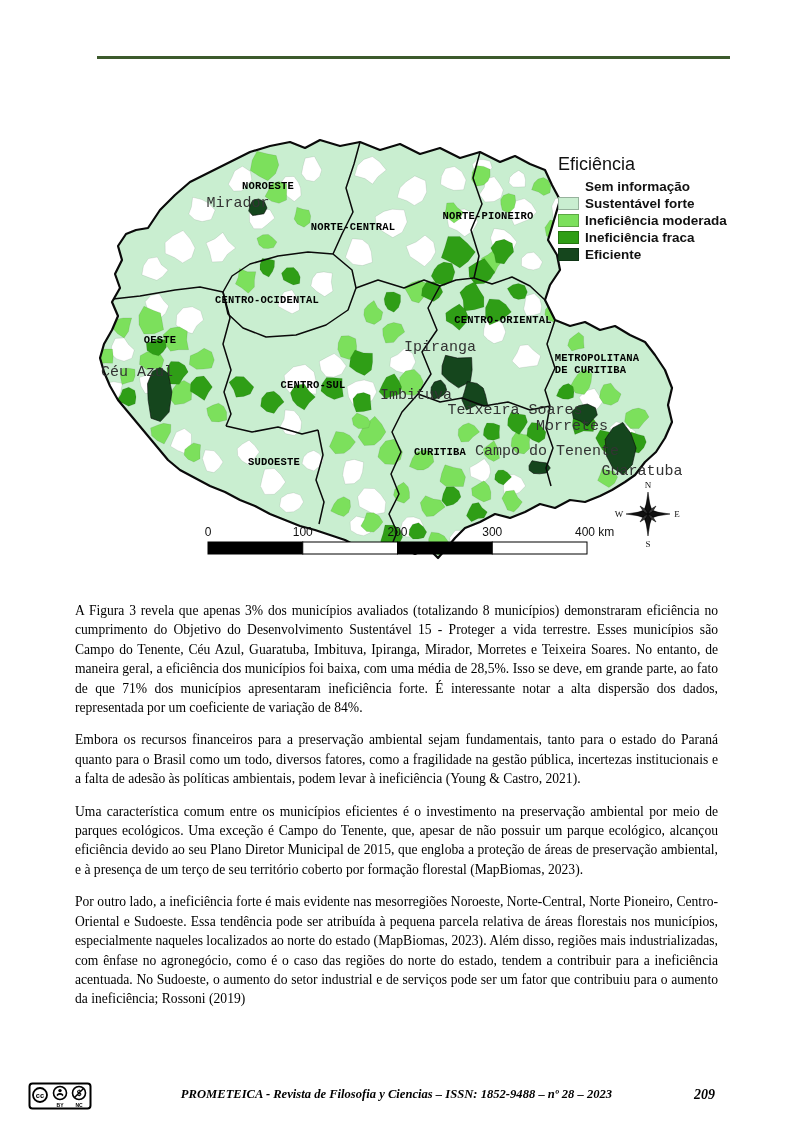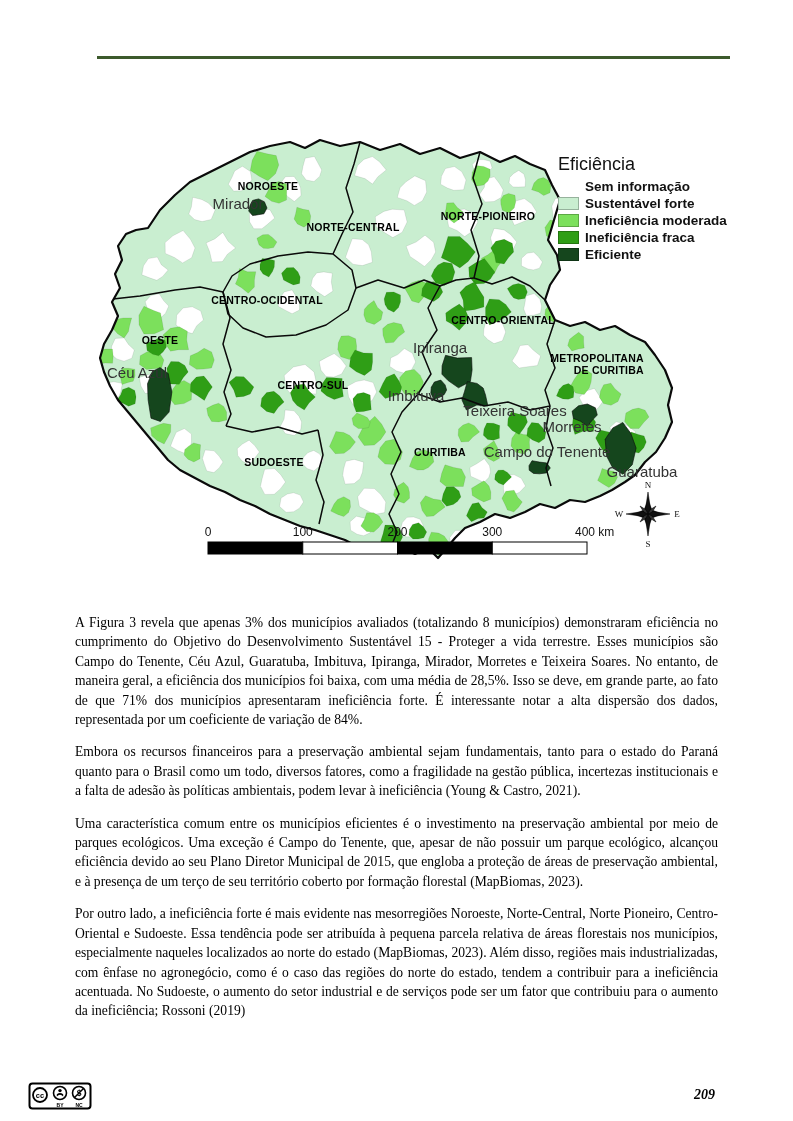--- a/index.html
+++ b/index.html
@@ -4,33 +4,33 @@
 <style>
   html,body{margin:0;padding:0;background:#e8e8e8;}
   .page{position:relative;width:793px;height:1121px;background:#ffffff;margin:0 auto;
         font-family:"Liberation Serif", serif;color:#000;overflow:hidden;}
   .top-rule{position:absolute;left:97px;top:56px;width:633px;height:3px;}
   .caption{position:absolute;left:75px;top:66px;width:648px;font-size:13.2px;line-height:18px;}
   .caption b{font-style:normal;font-weight:bold;}
   .caption i{font-style:italic;}
   .figure-area{position:absolute;left:60px;top:130px;width:680px;height:450px;}
   .figure-area svg{position:absolute;left:0;top:0;}
-  .map-label{position:absolute;transform:translate(-50%,-50%);white-space:pre-line;text-align:right;
-             font-family:Liberation Sans, sans-serif;pointer-events:none;}
+  .map-label{position:absolute;transform:translate(-50%,-50%);white-space:pre-line;text-align:left;
+             font-family:Liberation Mono, monospace;pointer-events:none;}
   .region-label{font-weight:bold;font-size:10.5px;letter-spacing:.2px;color:#000;}
   .muni-label{font-size:15px;color:#333;}
   .legend{position:absolute;left:498px;top:24px;font-family:"Liberation Sans", sans-serif;}
   .legend-title{font-size:18px;color:#111;margin-bottom:3px;}
   .legend-row{display:flex;align-items:center;height:17px;}
   .legend-swatch{width:21px;height:13px;margin-right:6px;border:1px solid rgba(0,0,0,.25);box-sizing:border-box;flex:0 0 21px;}
   .legend-swatch.hidden{visibility:hidden;}
   .legend-label{font-size:13.5px;color:#111;white-space:nowrap;font-weight:bold;}
   .body-text{position:absolute;left:75px;top:601px;width:643px;font-size:13.6px;line-height:19.4px;
              text-align:justify;}
-  .body-text p{margin:12px 0 13px 0;}
+  .body-text p{margin:0 0 13px 0;}
   .footer{position:absolute;left:0;top:1080px;width:793px;height:34px;}
   .footer-center{position:absolute;left:75px;width:643px;top:7px;text-align:center;
                  font-weight:bold;font-style:italic;font-size:12.6px;}
   .footer-page{position:absolute;right:78px;top:7px;font-weight:bold;font-style:italic;font-size:14px;}
   .cc-badge{position:absolute;left:28px;top:2px;}
 </style>
 </head>
 <body>
 
 <div class="page">
@@ -300,16 +300,17 @@
       <text x="12" y="16" text-anchor="middle" font-family="Liberation Sans, sans-serif" font-size="7.5" font-weight="bold" fill="#000">cc</text>
       <circle cx="32" cy="11" r="6.5" fill="none" stroke="#000" stroke-width="1.6"></circle>
       <circle cx="32" cy="8.6" r="1.7" fill="#000"></circle>
       <path d="M28.8,14.5 q3.2,-3.4 6.4,0 l0,-2.2 q-3.2,-2.6 -6.4,0 Z" fill="#000"></path>
       <text x="32" y="25" text-anchor="middle" font-family="Liberation Sans, sans-serif" font-size="5" font-weight="bold" fill="#000">BY</text>
       <circle cx="51" cy="11" r="6.5" fill="none" stroke="#000" stroke-width="1.6"></circle>
       <text x="51" y="14" text-anchor="middle" font-family="Liberation Sans, sans-serif" font-size="8.5" font-weight="bold" fill="#000">$</text>
       <line x1="46.5" y1="15.5" x2="55.5" y2="6.5" stroke="#000" stroke-width="1.4"></line>
       <text x="51" y="25" text-anchor="middle" font-family="Liberation Sans, sans-serif" font-size="5" font-weight="bold" fill="#000">NC</text>
     </svg>
+    <div class="footer-center">PROMETEICA - Revista de Filosofia y Ciencias – ISSN: 1852-9488 – nº 28 – 2023</div>
     <div class="footer-page">209</div>
   </div>
 
 </div>
 
 </body></html>

